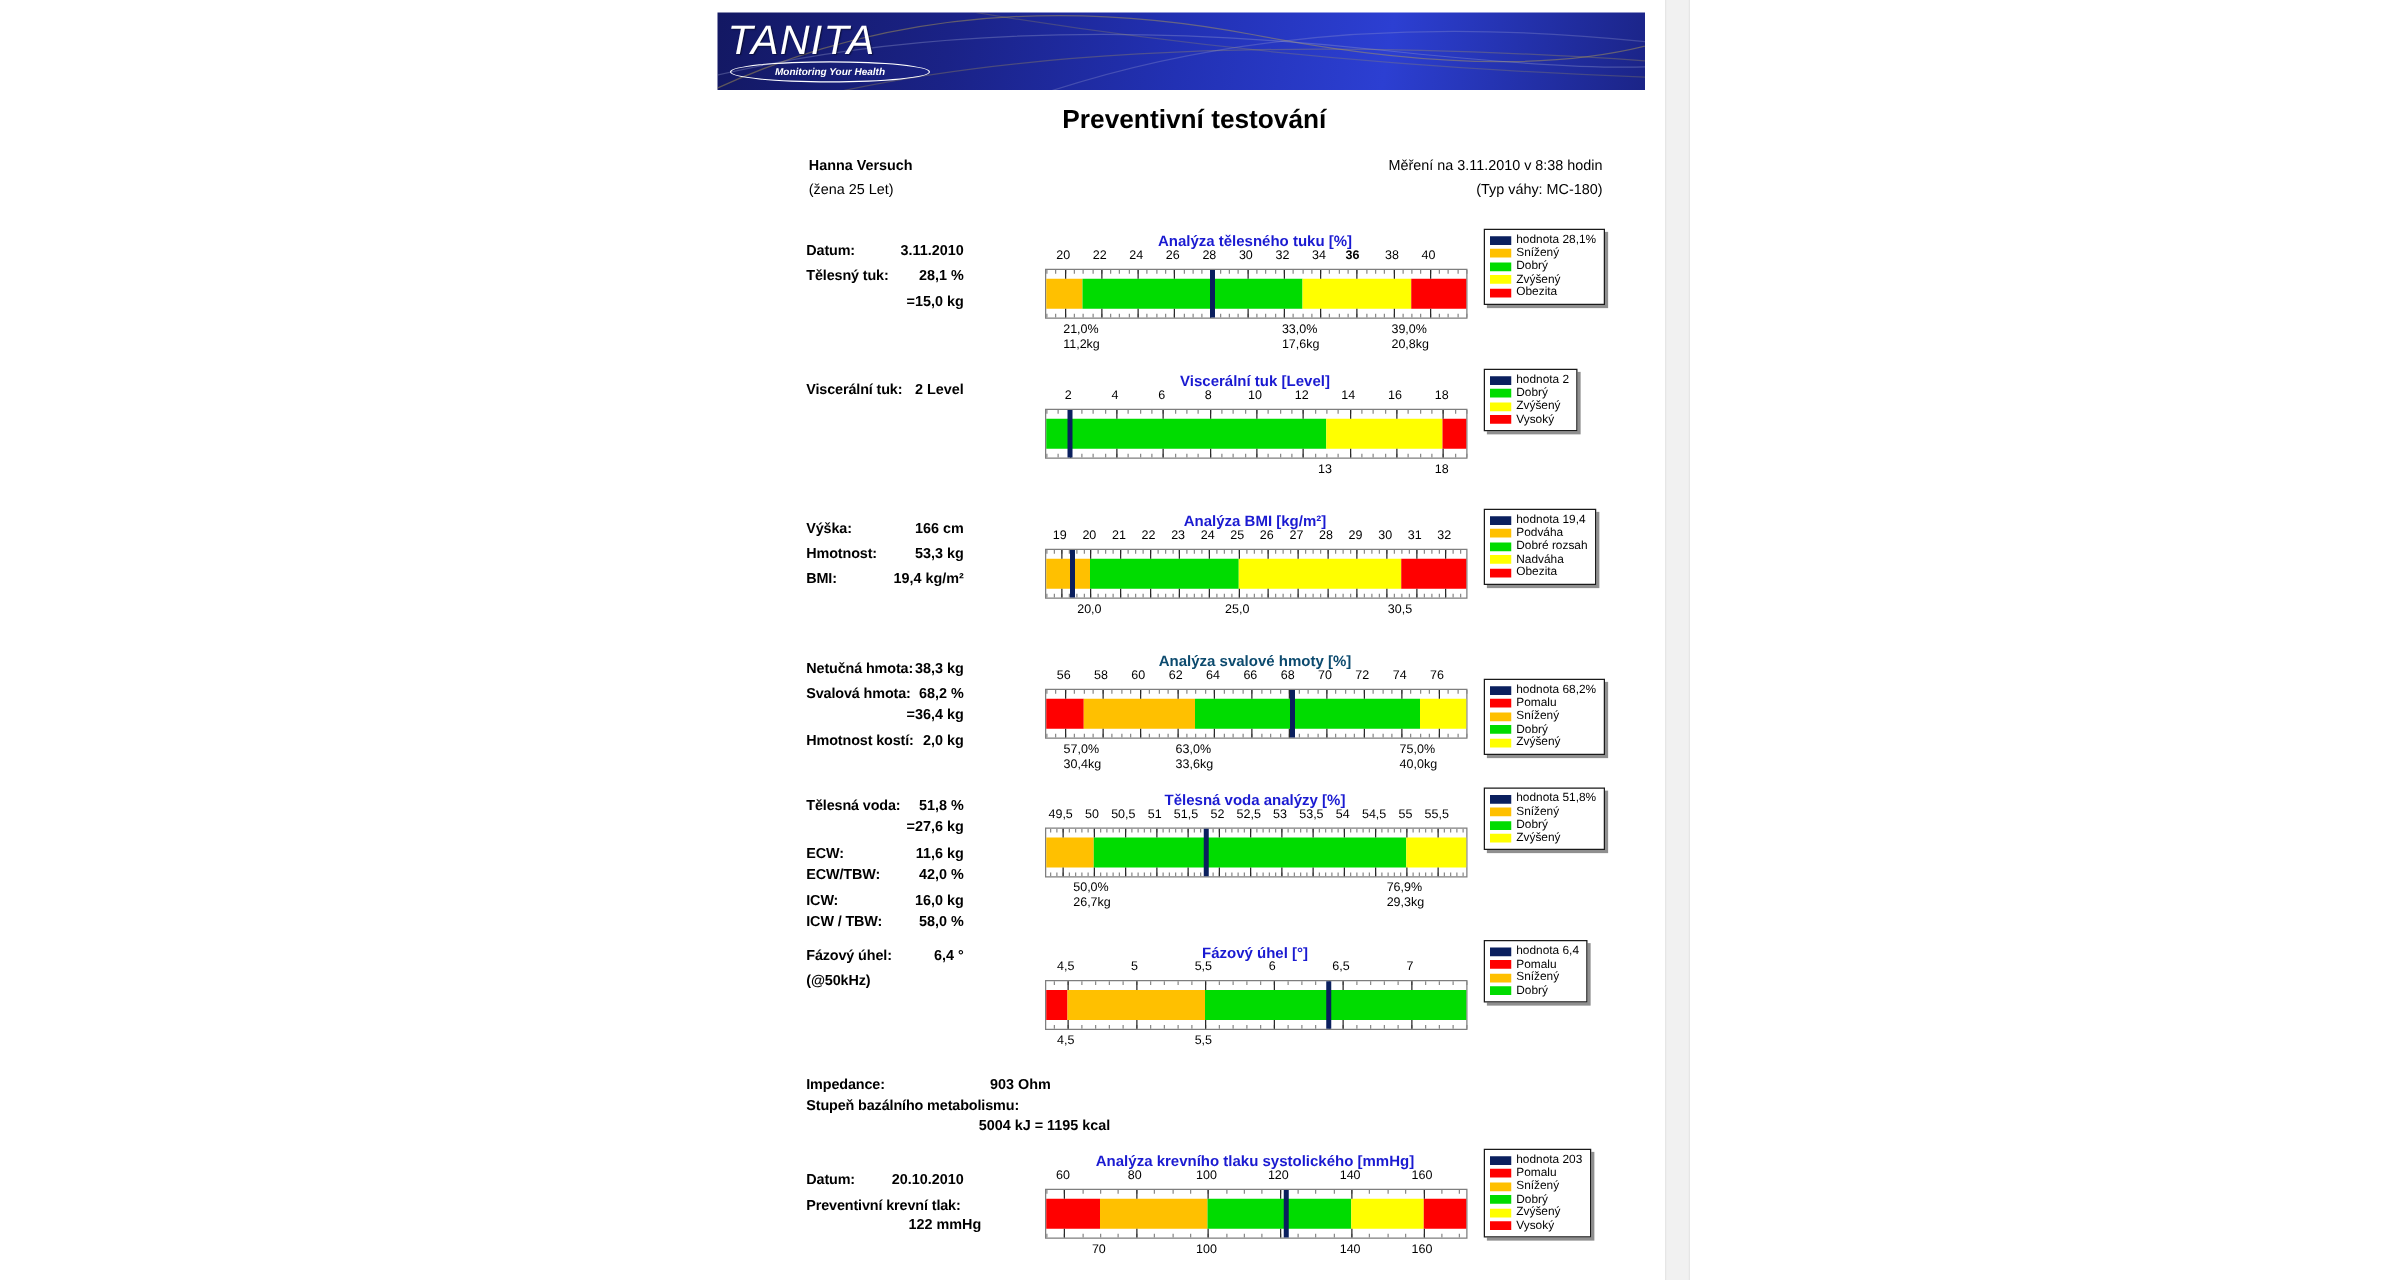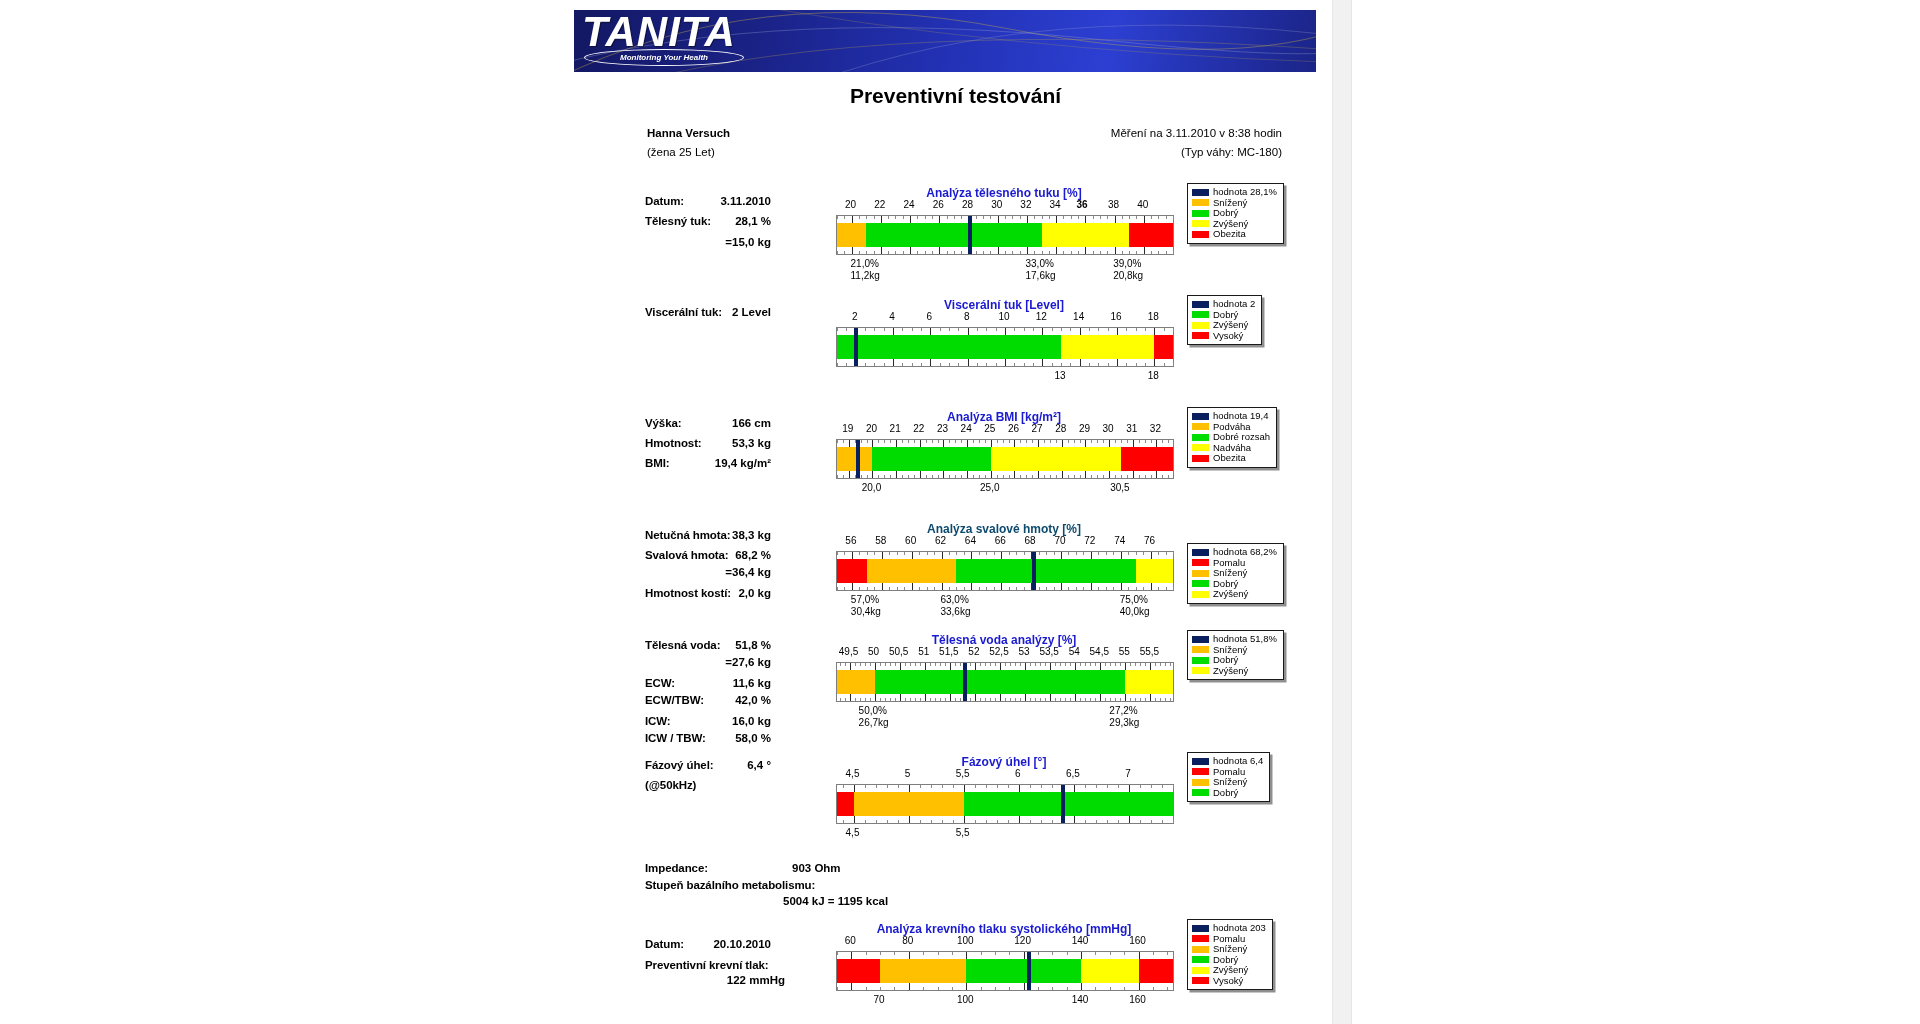--- a/index.html
+++ b/index.html
@@ -3,21 +3,21 @@
 <meta charset="utf-8">
 <style>
   html,body{margin:0;padding:0;}
   body{width:1920px;height:1024px;background:#ffffff;font-family:"Liberation Sans",sans-serif;color:#000;overflow:hidden;position:relative;}
   .page{position:absolute;left:571px;top:0;width:752px;height:1024px;background:#fff;}
   
   .banner{position:absolute;left:3px;top:10px;width:742px;height:62px;overflow:hidden;
     background:linear-gradient(100deg,#131863 0%,#1a2286 25%,#2231b4 50%,#2c3fd2 72%,#1b2487 100%);}
   .banner svg{position:absolute;left:0;top:0;}
   .logo{position:absolute;left:8px;top:5px;width:172px;}
-  .logo-text{font-style:italic;font-weight:bold;font-size:42px;line-height:33px;color:#fff;letter-spacing:1px;
+  .logo-text{font-style:italic;font-weight:normal;font-size:33px;line-height:33px;color:#fff;letter-spacing:1px;
     text-shadow:1px 1px 1px rgba(0,0,0,.45);}
   .logo-oval{margin-top:1px;margin-left:2px;width:158px;height:15px;border:1px solid #fff;border-radius:50%;
     display:flex;align-items:center;justify-content:center;}
   .logo-tagline{font-size:8px;font-style:italic;font-weight:bold;color:#fff;white-space:nowrap;}
   .banner-title{position:absolute;left:0;right:0;top:5px;text-align:center;color:#fff;font-size:22px;font-weight:bold;}
   .banner-sub{position:absolute;left:0;right:0;top:37px;text-align:center;color:#fff;font-size:10px;}
   
   .ptitle{position:absolute;left:17px;width:735px;top:84px;text-align:center;font-size:21px;font-weight:bold;}
   .pt-name{position:absolute;left:76px;top:127px;font-size:11.5px;font-weight:bold;}
   .pt-det{position:absolute;left:76px;top:146px;font-size:11.5px;}
@@ -957,21 +957,21 @@
           <i class="tk mj dn" style="left: 85.8209%;"></i>
           <i class="tk mj up" style="left: 93.2836%;"></i>
           <i class="tk mj dn" style="left: 93.2836%;"></i>
           <div class="marker" style="background: rgb(10, 31, 94); left: calc(38.0597% - 2px);"></div>
         </div>
         <div class="below" style="top: 705px; left: 302.612px;">
           <div>50,0%</div>
           <div>26,7kg</div>
         </div>
         <div class="below" style="top: 705px; left: 553.358px;">
-          <div>27,2%</div>
+          <div>76,9%</div>
           <div>29,3kg</div>
         </div>
         <div class="legend" style="top: 630px;">
           <div class="lrow">
             <span class="sw" style="background: rgb(10, 31, 94);"></span>
             <span class="ltxt">hodnota 51,8%</span>
           </div>
           <div class="lrow">
             <span class="sw" style="background: rgb(255, 192, 0);"></span>
             <span class="ltxt">Snížený</span>

